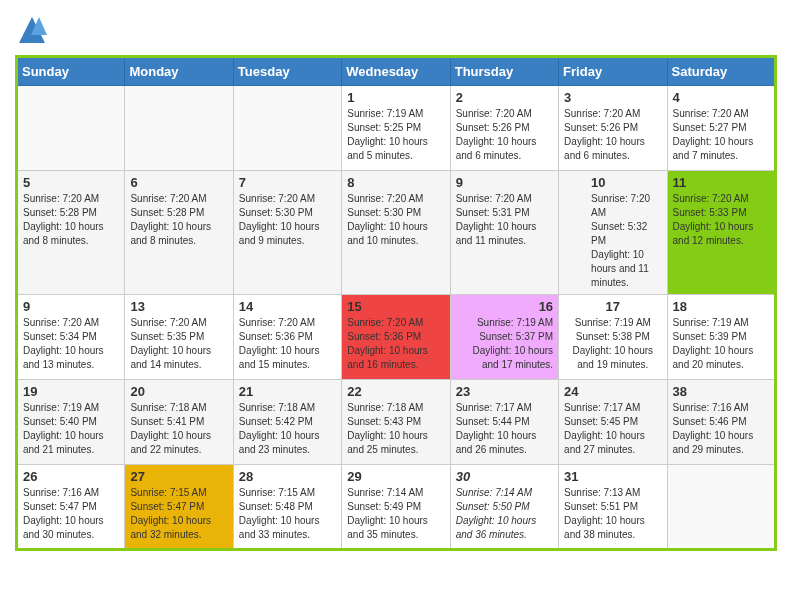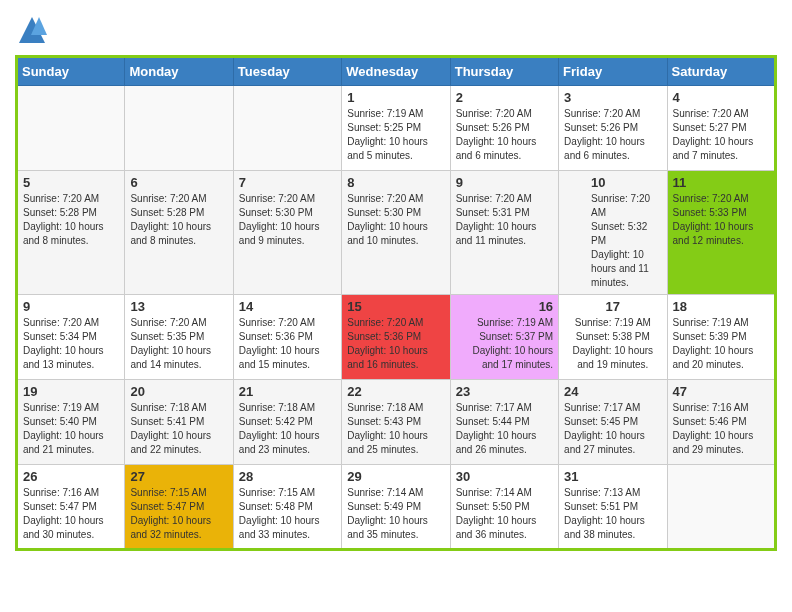--- a/index.html
+++ b/index.html
@@ -275,21 +275,21 @@
 Sunset: 5:44 PM
 Daylight: 10 hours and 26 minutes.</div>
         </td>
         <td style="background: rgb(245, 245, 245);">
           <span class="day-number">24</span>
           <div class="day-info" style="white-space: pre-line;">Sunrise: 7:17 AM
 Sunset: 5:45 PM
 Daylight: 10 hours and 27 minutes.</div>
         </td>
         <td style="background: rgb(245, 245, 245);">
-          <span class="day-number">47</span>
+          <span class="day-number">38</span>
           <div class="day-info" style="white-space: pre-line;">Sunrise: 7:16 AM
 Sunset: 5:46 PM
 Daylight: 10 hours and 29 minutes.</div>
         </td>
       </tr>
       <tr class="week-row">
         <td style="background: rgb(255, 255, 255);">
           <span class="day-number">26</span>
           <div class="day-info" style="white-space: pre-line;">Sunrise: 7:16 AM
 Sunset: 5:47 PM
@@ -306,21 +306,21 @@
           <div class="day-info" style="white-space: pre-line;">Sunrise: 7:15 AM
 Sunset: 5:48 PM
 Daylight: 10 hours and 33 minutes.</div>
         </td>
         <td style="background: rgb(255, 255, 255);">
           <span class="day-number">29</span>
           <div class="day-info" style="white-space: pre-line;">Sunrise: 7:14 AM
 Sunset: 5:49 PM
 Daylight: 10 hours and 35 minutes.</div>
         </td>
-        <td style="background: rgb(255, 255, 255);">
+        <td style="background: rgb(255, 255, 255); font-style: italic;">
           <span class="day-number">30</span>
           <div class="day-info" style="white-space: pre-line;">Sunrise: 7:14 AM
 Sunset: 5:50 PM
 Daylight: 10 hours and 36 minutes.</div>
         </td>
         <td style="background: rgb(255, 255, 255);">
           <span class="day-number">31</span>
           <div class="day-info" style="white-space: pre-line;">Sunrise: 7:13 AM
 Sunset: 5:51 PM
 Daylight: 10 hours and 38 minutes.</div>

